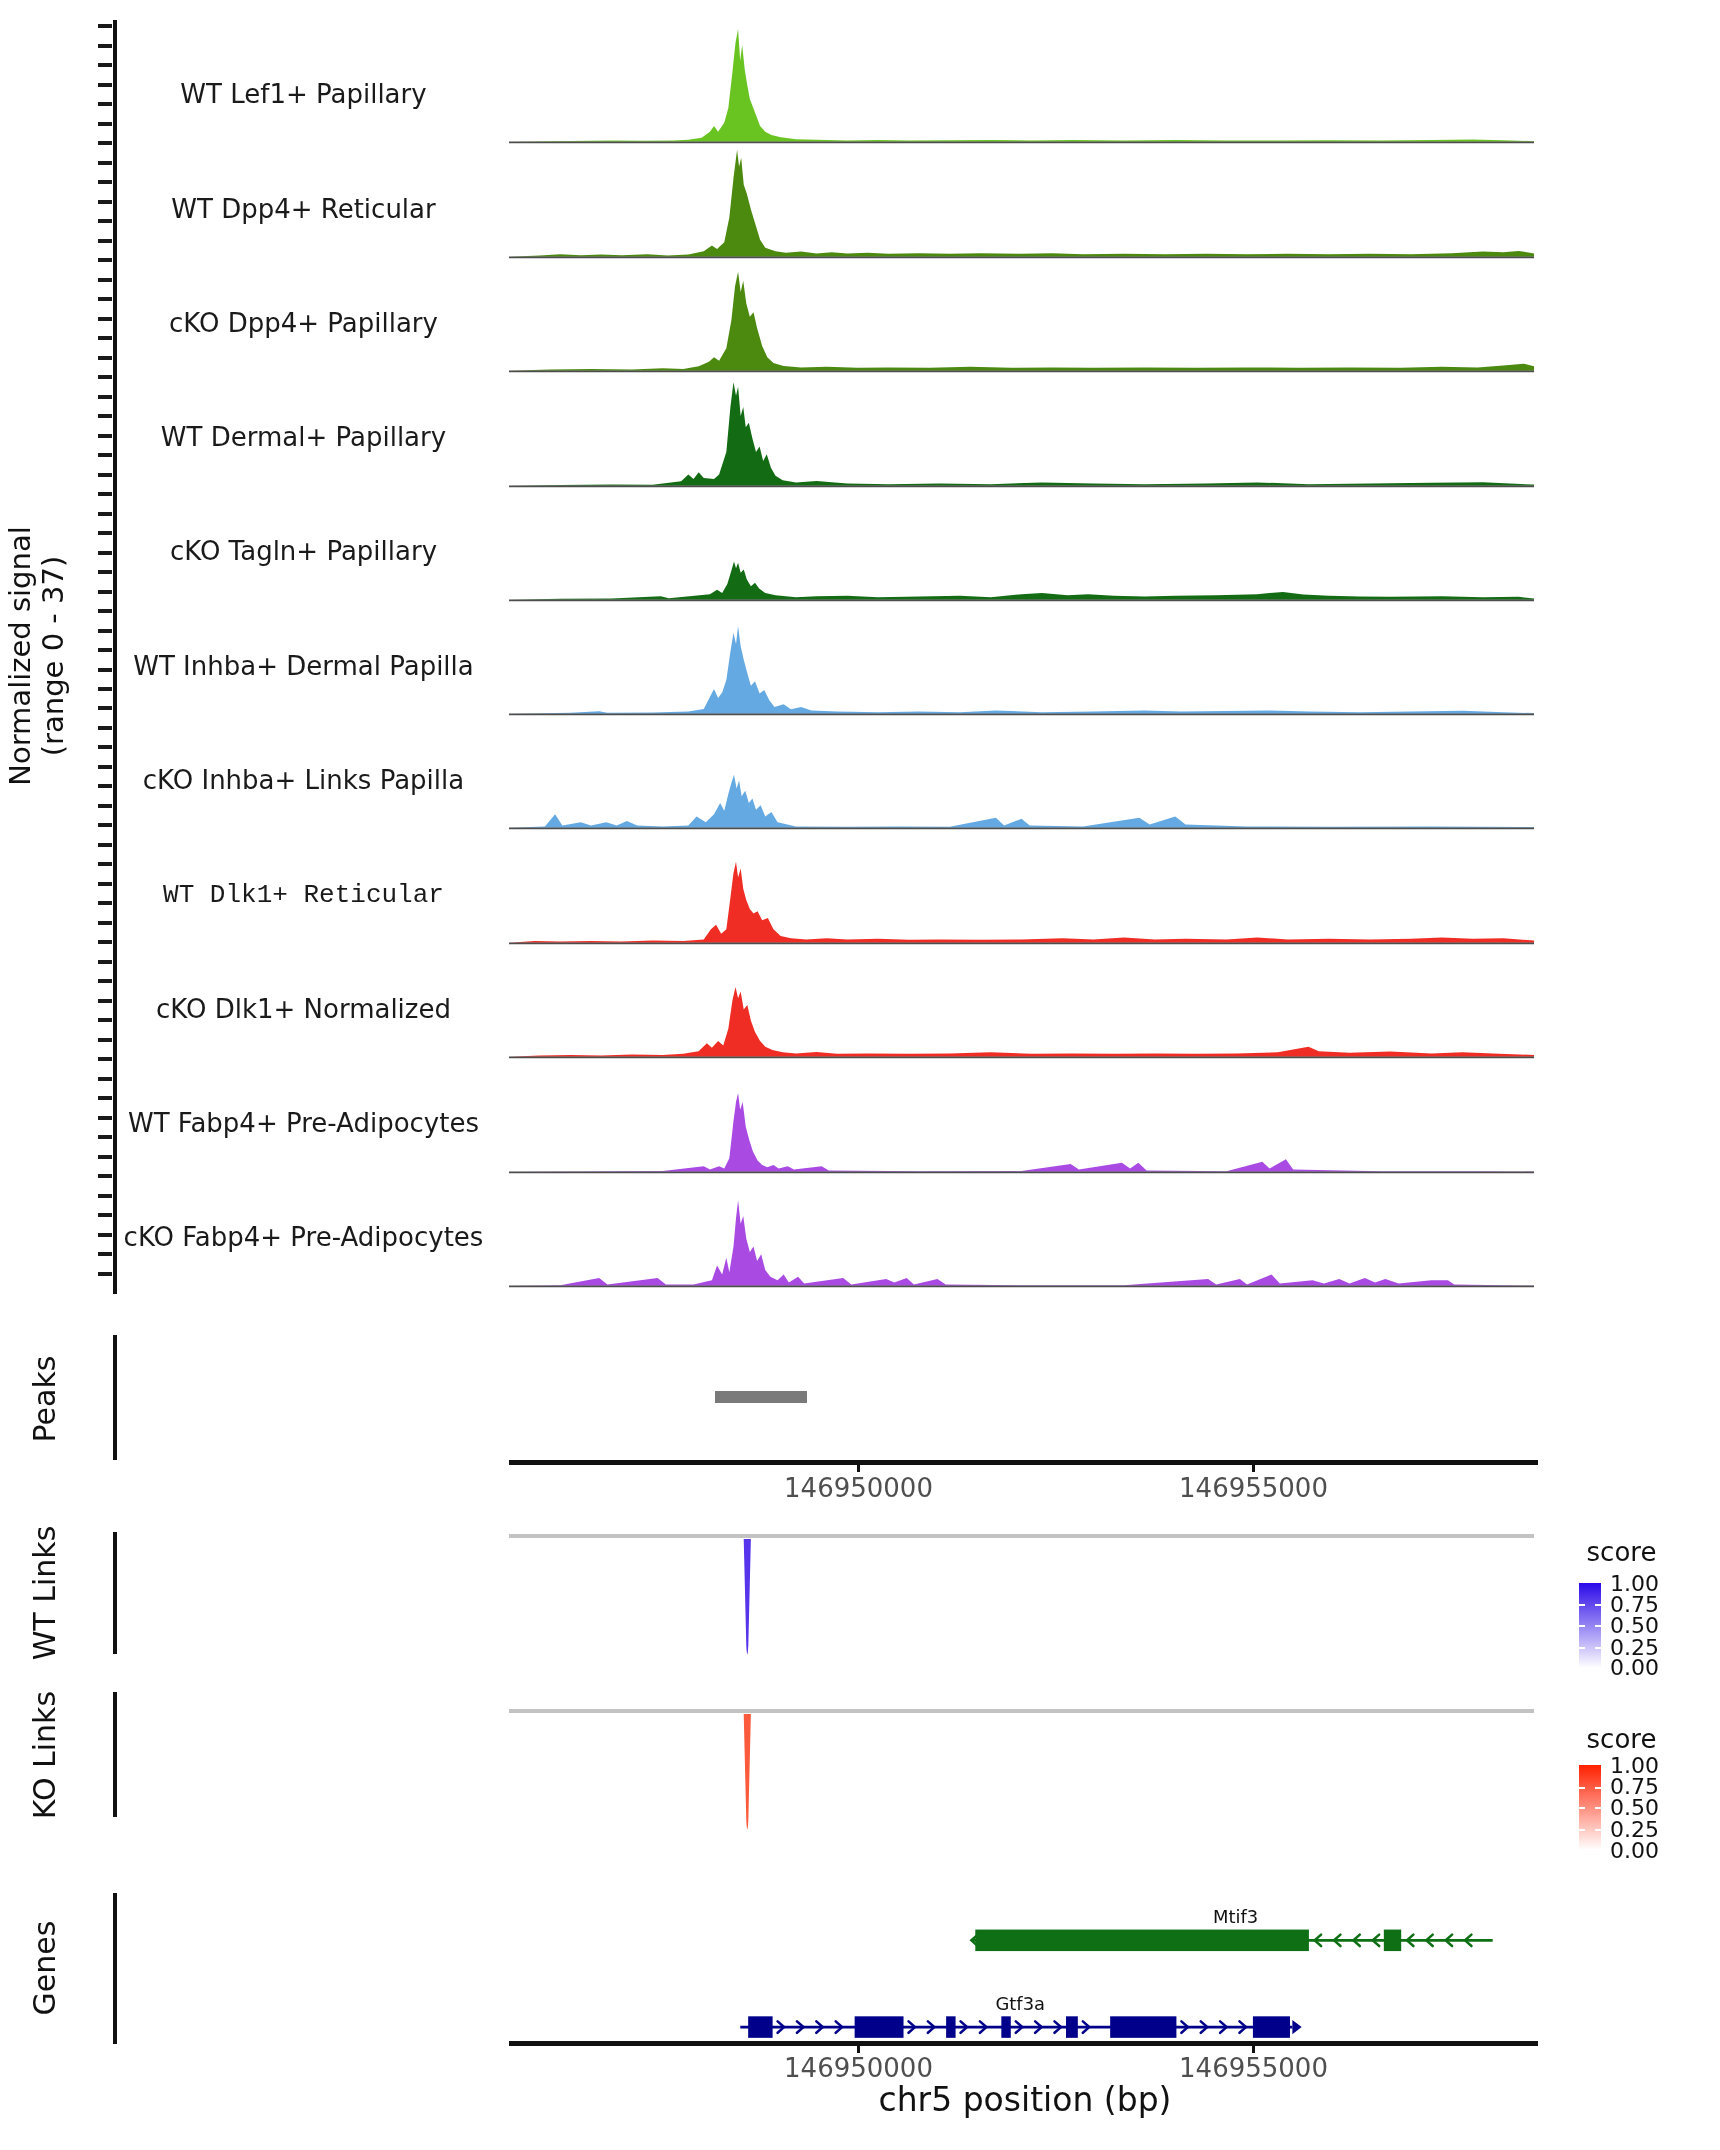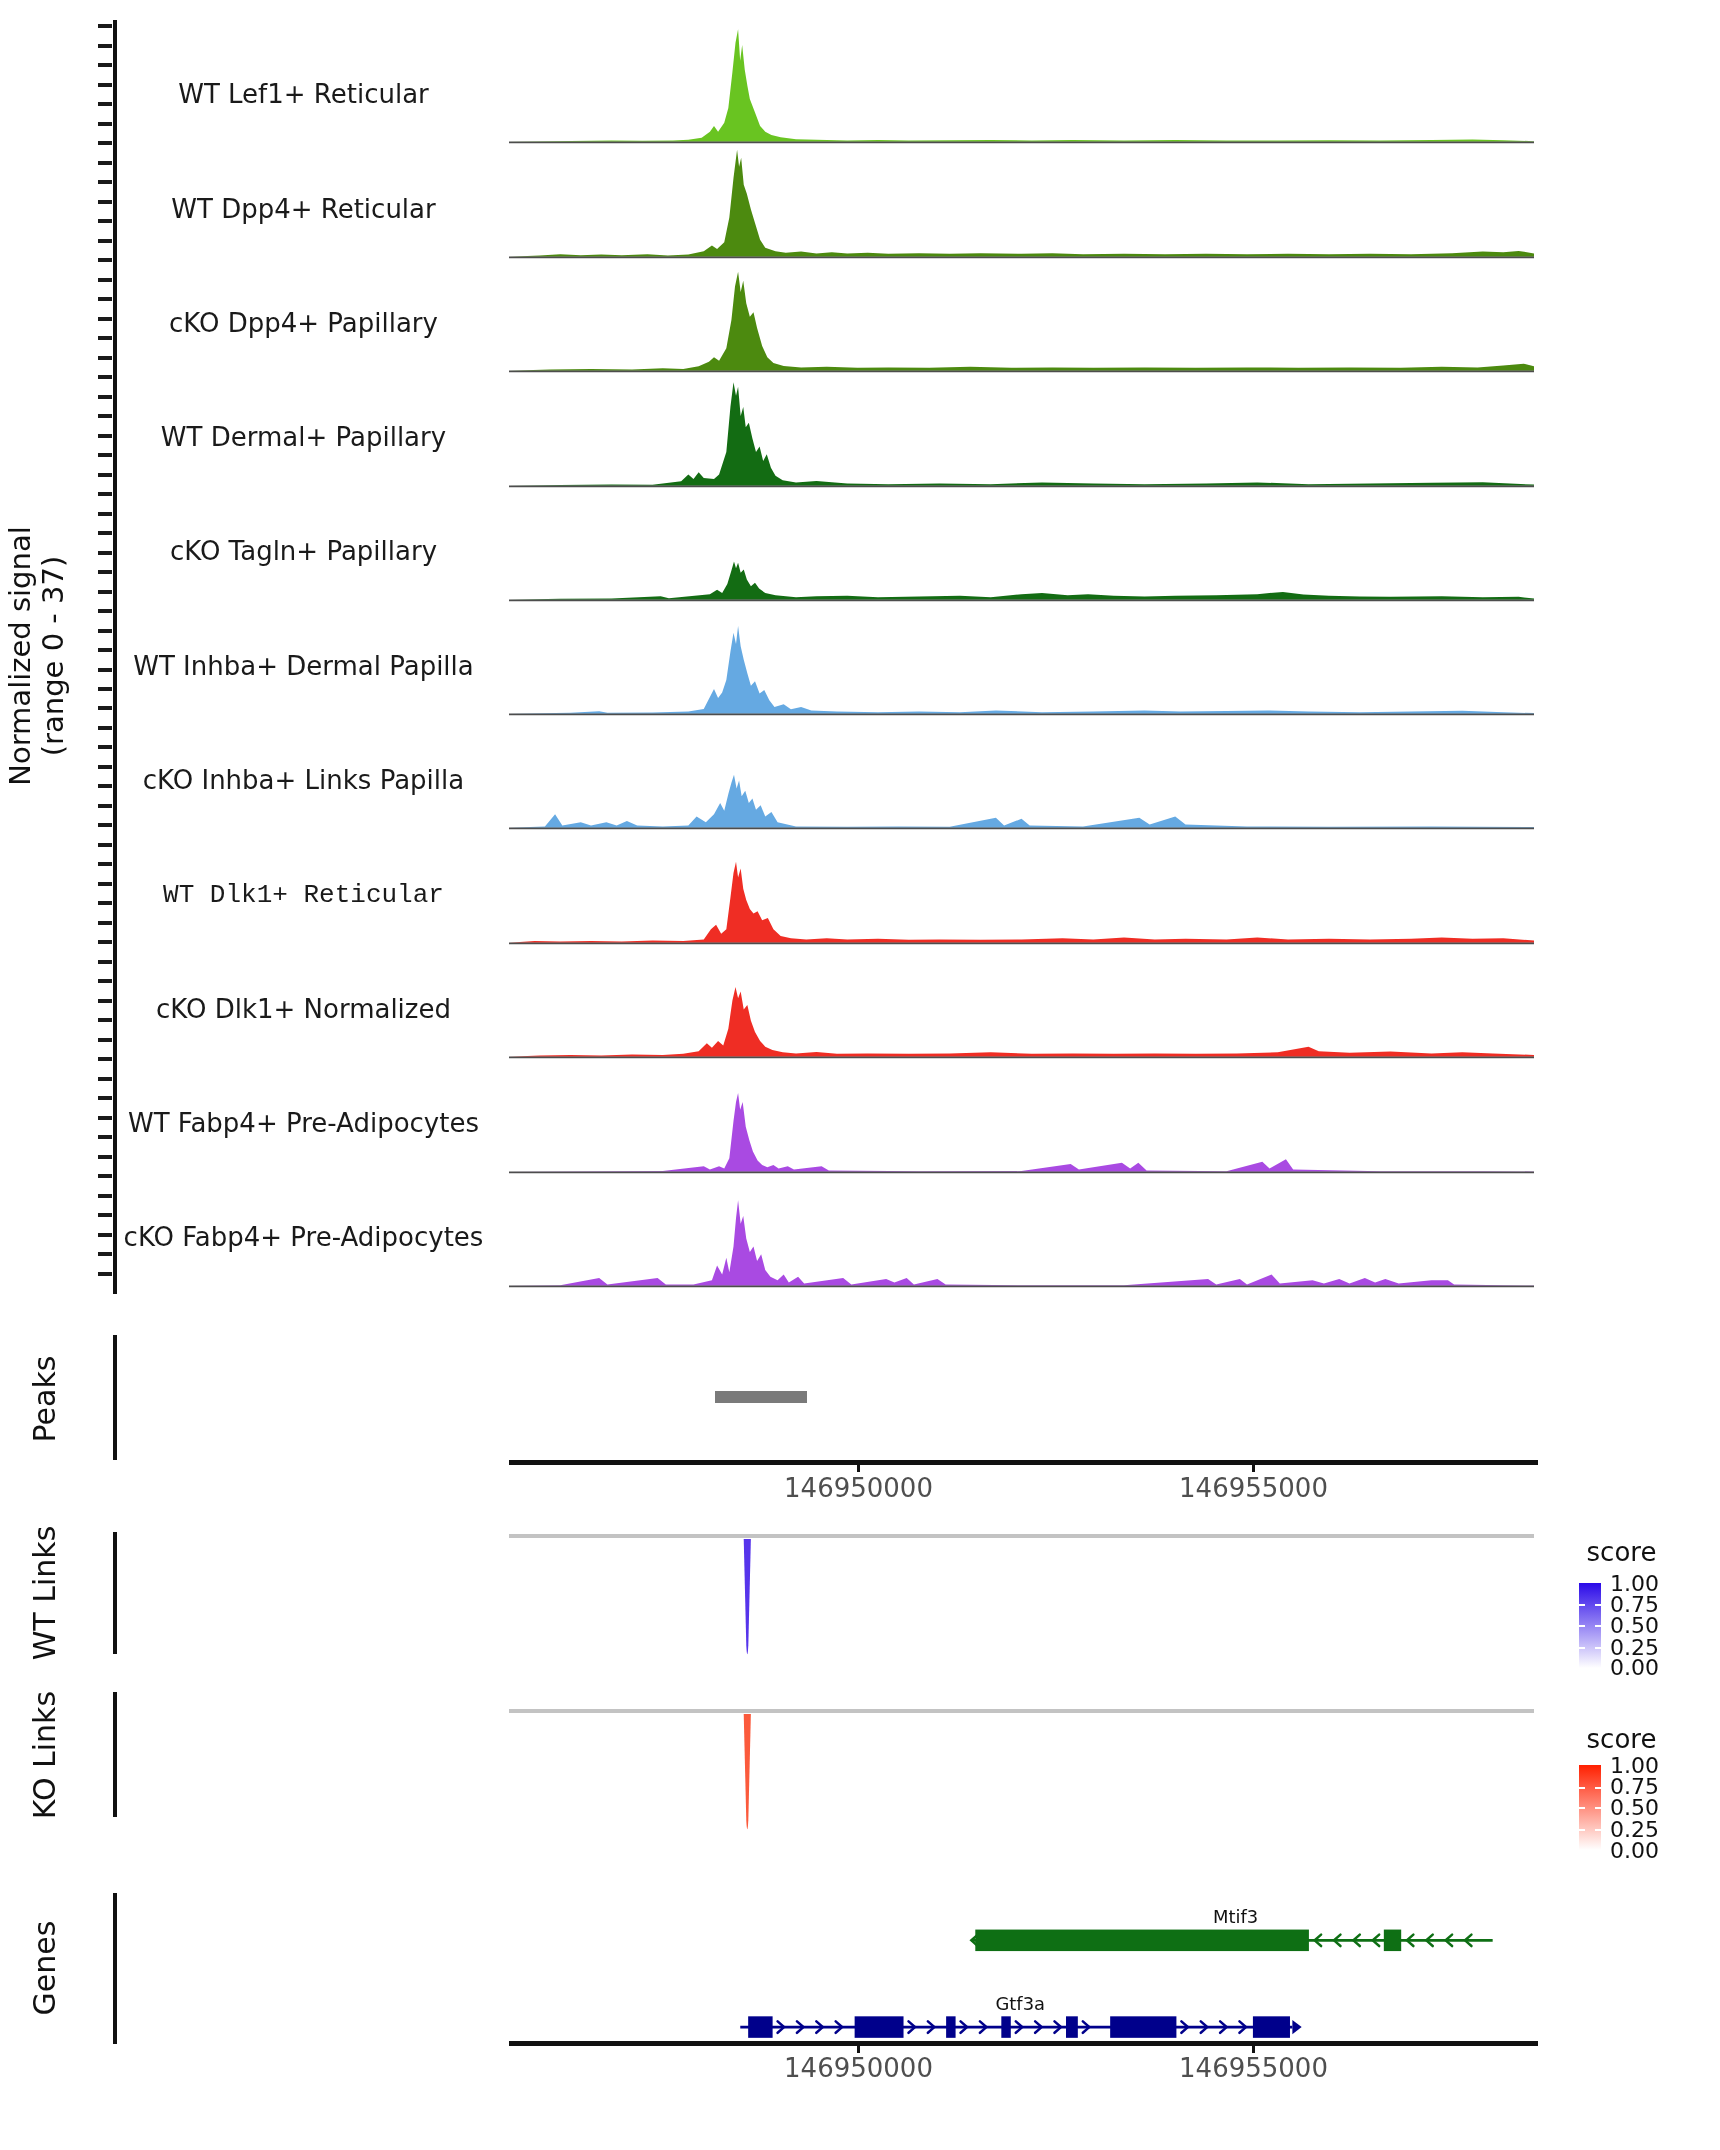--- a/index.html
+++ b/index.html
@@ -92,21 +92,21 @@
       <div style="position: absolute; left: 98px; top: 1155px; width: 14.3px; height: 3.6px; background: rgb(26, 26, 26);"></div>
       <div style="position: absolute; left: 98px; top: 1174px; width: 14.3px; height: 3.6px; background: rgb(26, 26, 26);"></div>
       <div style="position: absolute; left: 98px; top: 1194px; width: 14.3px; height: 3.6px; background: rgb(26, 26, 26);"></div>
       <div style="position: absolute; left: 98px; top: 1213px; width: 14.3px; height: 3.6px; background: rgb(26, 26, 26);"></div>
       <div style="position: absolute; left: 98px; top: 1233px; width: 14.3px; height: 3.6px; background: rgb(26, 26, 26);"></div>
       <div style="position: absolute; left: 98px; top: 1252px; width: 14.3px; height: 3.6px; background: rgb(26, 26, 26);"></div>
       <div style="position: absolute; left: 98px; top: 1272px; width: 14.3px; height: 3.6px; background: rgb(26, 26, 26);"></div>
     </div>
 
   <div id="tracks">
-      <div class="track-label" style="position: absolute; left: 108px; top: 36px; width: 391px; height: 115px;">WT Lef1+ Reticular</div>
+      <div class="track-label" style="position: absolute; left: 108px; top: 36px; width: 391px; height: 115px;">WT Lef1+ Papillary</div>
       <svg width="1025" height="117" viewBox="0 0 1430 163" style="position: absolute; left: 509px; top: 27px;">
         <polygon points="0,160 0.0,160.0 85.8,159.1 143.0,158.4 185.9,158.7 228.8,158.1 250.2,157.2 268.8,154.5 280.3,145.9 286.0,138.0 291.7,145.9 300.3,133.3 306.0,112.9 311.7,62.7 316.0,21.8 319.6,3.0 322.5,47.0 325.3,25.0 328.9,59.5 332.5,81.5 336.0,100.3 343.2,119.2 350.3,138.0 357.5,145.9 366.1,150.6 379.0,153.7 400.4,156.5 429.0,157.2 471.9,158.1 514.8,157.5 557.7,158.4 614.9,158.0 672.1,157.5 729.3,158.1 786.5,157.5 858.0,158.1 929.5,157.5 1001.0,158.1 1072.5,158.4 1144.0,158.0 1215.5,158.4 1287.0,157.5 1344.2,156.9 1387.1,157.8 1430.0,159.2 1430,160" fill="#69C421"></polygon>
         <line x1="0" x2="1430" y1="160.8" y2="160.8" stroke="#4d4d4d" stroke-width="2.6"></line>
       </svg>
       <div class="track-label" style="position: absolute; left: 108px; top: 151px; width: 391px; height: 115px;">WT Dpp4+ Reticular</div>
       <svg width="1025" height="117" viewBox="0 0 1430 163" style="position: absolute; left: 509px; top: 142px;">
         <polygon points="0,160 0.0,160.0 42.9,158.1 71.5,156.5 100.1,157.8 128.7,156.9 157.3,157.8 193.1,156.5 221.7,158.1 250.2,156.9 271.7,152.2 283.1,144.3 290.3,149.0 300.3,139.6 307.4,105.1 313.2,50.1 318.2,10.8 321.0,34.4 323.9,21.8 327.5,59.5 331.8,72.1 337.5,94.1 343.2,112.9 350.3,136.4 357.5,147.4 371.8,152.2 386.1,154.5 407.5,152.8 429.0,155.3 450.4,153.7 471.9,155.3 500.5,154.3 529.1,155.9 572.0,155.0 614.9,155.9 657.8,155.0 715.0,155.9 757.9,155.0 800.8,156.5 858.0,155.8 915.2,156.5 972.4,155.8 1029.6,156.5 1086.8,155.8 1144.0,156.5 1201.2,155.8 1258.4,156.5 1315.6,155.0 1358.5,152.5 1387.1,153.7 1408.5,151.8 1430.0,155.3 1430,160" fill="#4C8A0F"></polygon>
         <line x1="0" x2="1430" y1="160.8" y2="160.8" stroke="#4d4d4d" stroke-width="2.6"></line>
       </svg>
       <div class="track-label" style="position: absolute; left: 108px; top: 265px; width: 391px; height: 115px;">cKO Dpp4+ Papillary</div>
@@ -252,20 +252,21 @@
       </svg>
     </div>
 
   <div class="hline" style="left:509px;top:2041px;width:1029px;height:5px;"></div>
   <div id="axis2marks">
       <div style="position: absolute; left: 857px; top: 2045px; width: 2.9px; height: 8px; background: rgb(17, 17, 17);"></div>
       <div class="ticklab" style="position: absolute; left: 751px; top: 2053px;">146950000</div>
       <div style="position: absolute; left: 1252px; top: 2045px; width: 2.9px; height: 8px; background: rgb(17, 17, 17);"></div>
       <div class="ticklab" style="position: absolute; left: 1146px; top: 2053px;">146955000</div>
     </div>
+  <div class="abs" style="left:738px;top:2080px;width:574px;text-align:center;font-size:33px;color:#111;">chr5 position (bp)</div>
 
 <div style="position: absolute; left: 1579px; top: 1604px; width: 5.7px; height: 2.2px; background: rgb(255, 255, 255);"></div>
     <div style="position: absolute; left: 1595px; top: 1604px; width: 5.7px; height: 2.2px; background: rgb(255, 255, 255);"></div>
     <div style="position: absolute; left: 1579px; top: 1625px; width: 5.7px; height: 2.2px; background: rgb(255, 255, 255);"></div>
     <div style="position: absolute; left: 1595px; top: 1625px; width: 5.7px; height: 2.2px; background: rgb(255, 255, 255);"></div>
     <div style="position: absolute; left: 1579px; top: 1647px; width: 5.7px; height: 2.2px; background: rgb(255, 255, 255);"></div>
     <div style="position: absolute; left: 1595px; top: 1647px; width: 5.7px; height: 2.2px; background: rgb(255, 255, 255);"></div>
     <div style="position: absolute; left: 1579px; top: 1787px; width: 5.7px; height: 2.2px; background: rgb(255, 255, 255);"></div>
     <div style="position: absolute; left: 1595px; top: 1787px; width: 5.7px; height: 2.2px; background: rgb(255, 255, 255);"></div>
     <div style="position: absolute; left: 1579px; top: 1807px; width: 5.7px; height: 2.2px; background: rgb(255, 255, 255);"></div>

